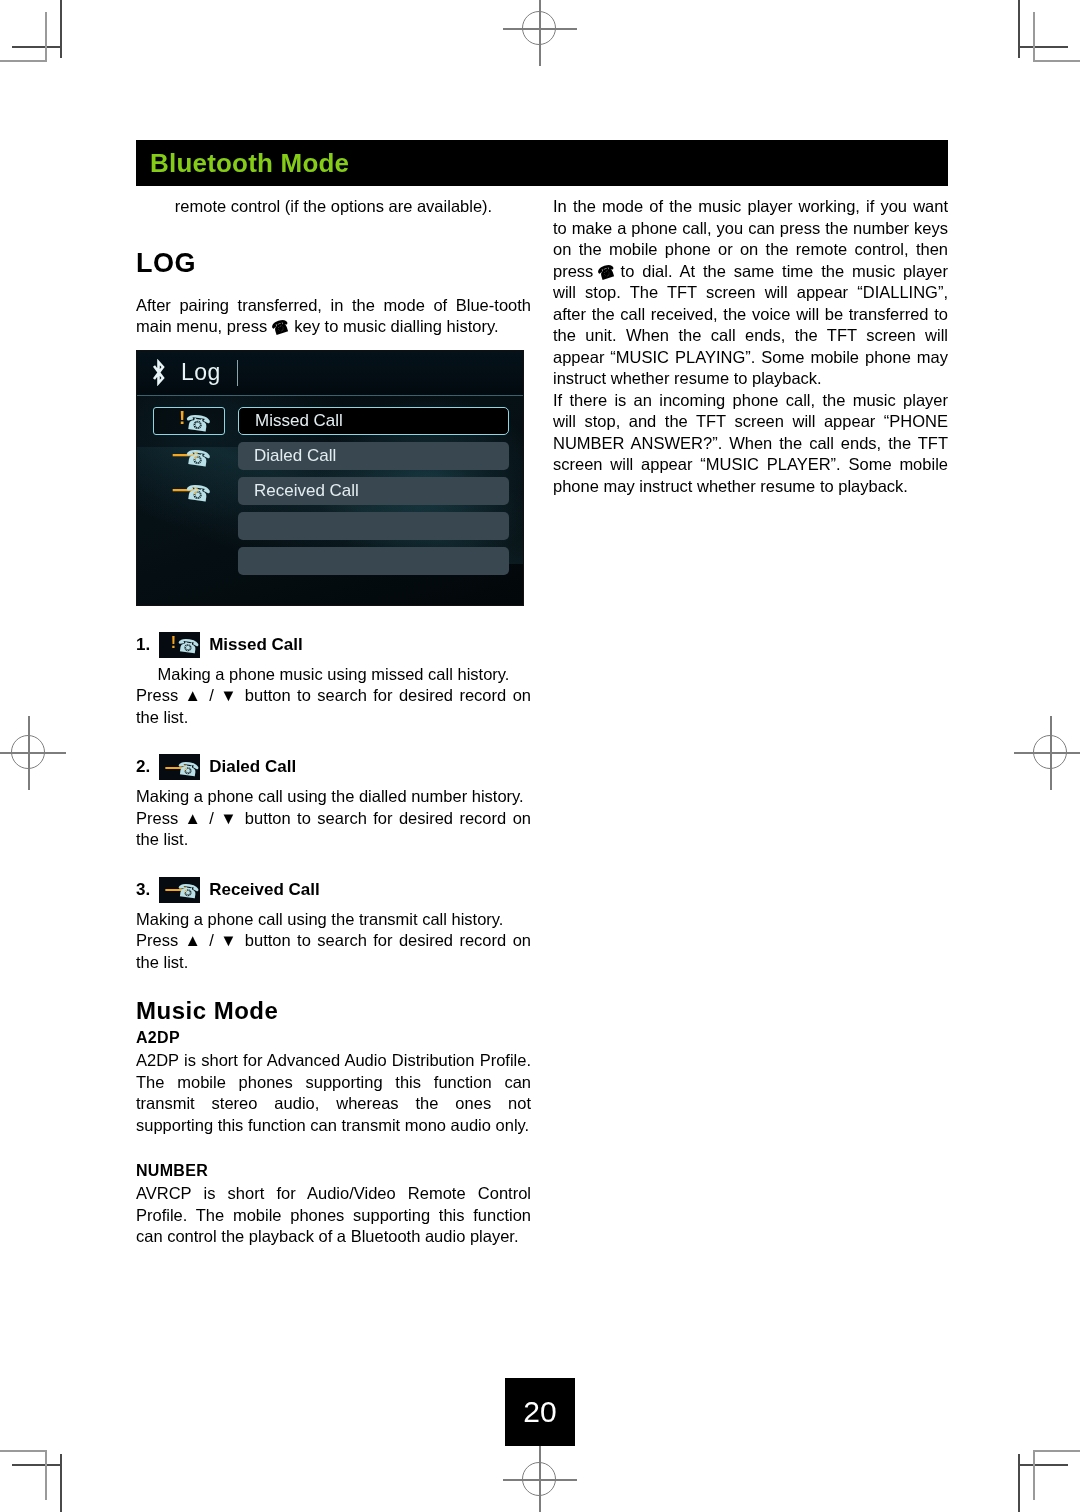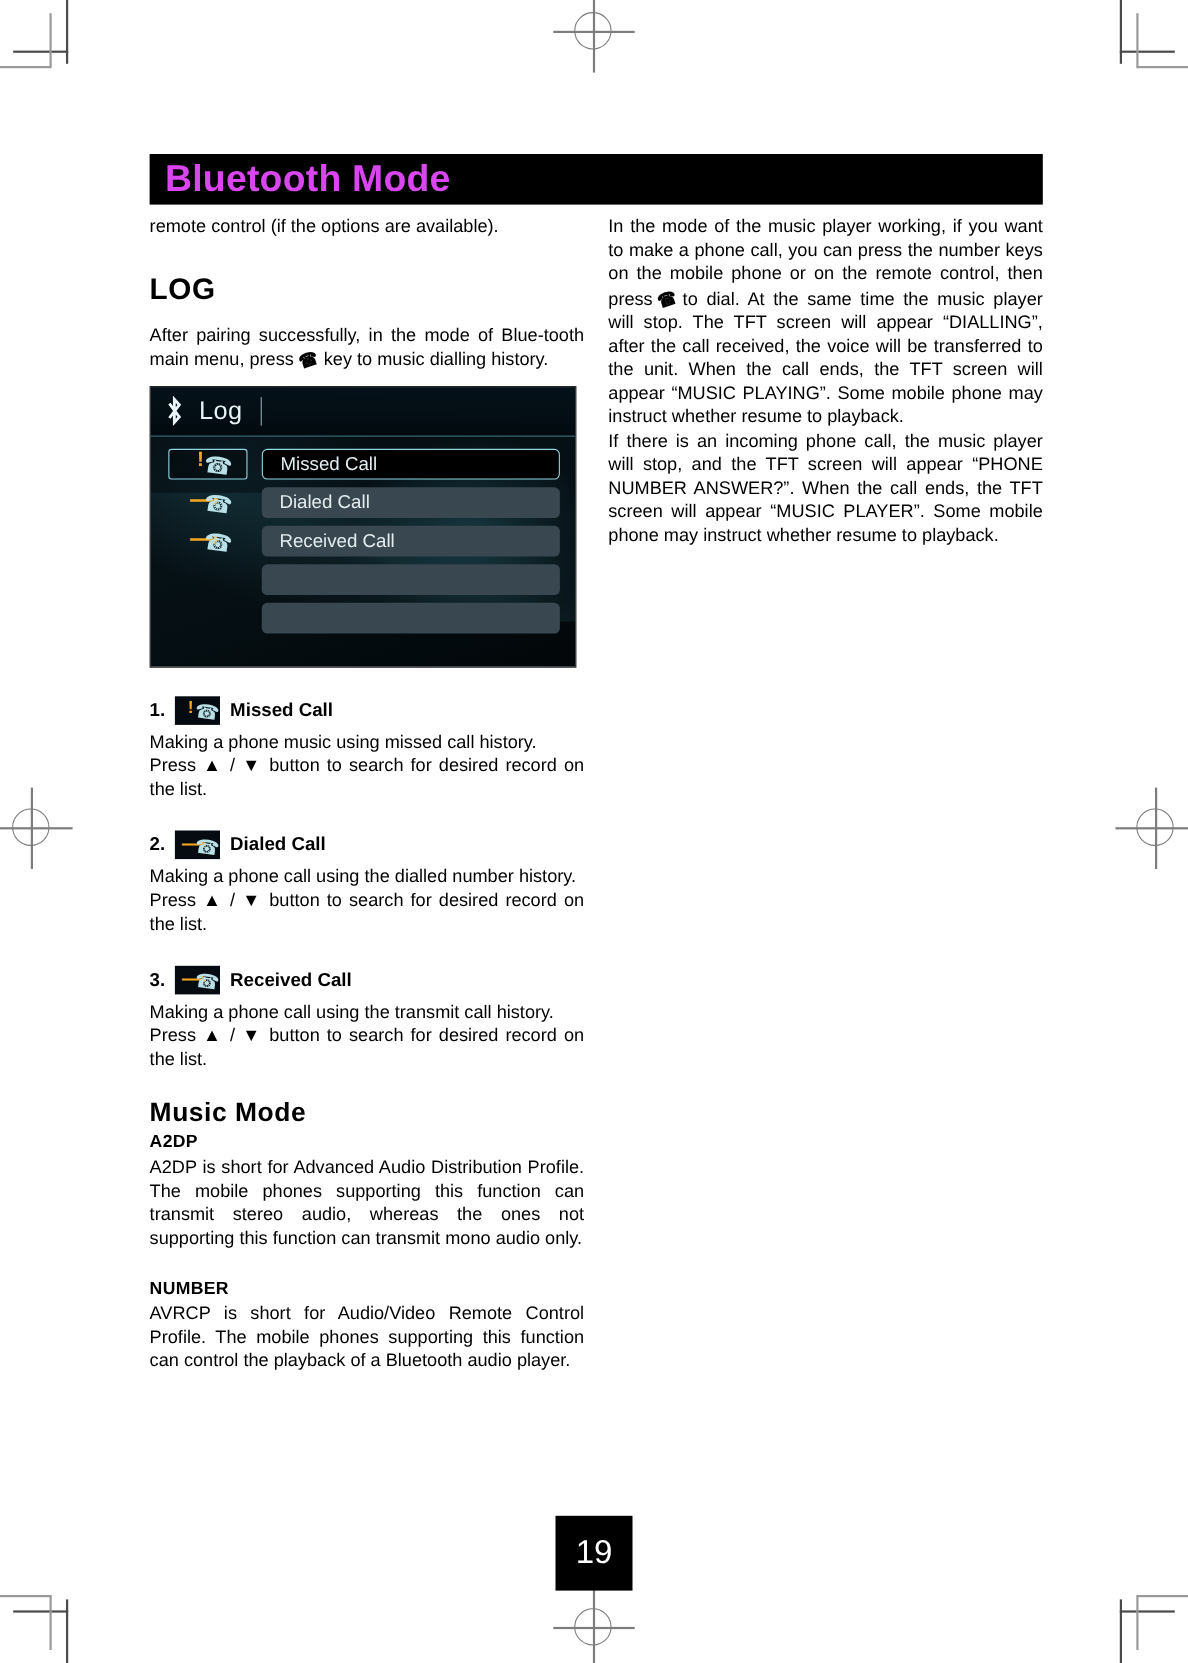--- a/index.html
+++ b/index.html
@@ -44,41 +44,41 @@
 
   .chapter-bar {
     background: #000000;
     height: 46px;
     display: flex;
     align-items: center;
     padding-left: 14px;
     box-sizing: border-box;
   }
   .chapter-bar .title {
-    color: #d946ef;
-    font-size: 34px;
+    color: #84cc16;
+    font-size: 26px;
     font-weight: bold;
     letter-spacing: 0.2px;
   }
 
   .cols {
     display: flex;
     gap: 22px;
     margin-top: 10px;
   }
   .col { width: 395px; }
 
   p.body {
     margin: 0 0 0 0;
     font-size: 16.5px;
     line-height: 21.5px;
     text-align: justify;
     text-justify: inter-word;
   }
-  p.body.nojust { text-align: left; }
+  p.body.nojust { text-align: center; }
 
   h2.heading {
     font-size: 27px;
     font-weight: bold;
     margin: 30px 0 16px 0;
     letter-spacing: 0.5px;
   }
   h2.heading.sub { font-size: 24px; margin: 24px 0 4px 0; }
 
   h3.subheading {
@@ -320,21 +320,21 @@
   </div>
 
   <div class="cols">
 
     <div class="col">
 
       <p class="body nojust">remote control (if the options are available).</p>
 
       <h2 class="heading">LOG</h2>
 
-      <p class="body"><span>After pairing successfully, in the mode of Blue-tooth main menu, press</span><span class="phone-glyph">☎</span><span>key to music dialling history.</span></p>
+      <p class="body"><span>After pairing transferred, in the mode of Blue-tooth main menu, press</span><span class="phone-glyph">☎</span><span>key to music dialling history.</span></p>
 
       <div class="tft">
         <div class="tft-header">
           <span class="bt-glyph">
             <svg width="17" height="27" viewBox="0 0 17 27">
               <path d="M4 7 L13 19 L8.5 24 L8.5 3 L13 8 L4 20" fill="none" stroke="#e8f4f7" stroke-width="2.6" stroke-linejoin="miter" stroke-linecap="butt"></path>
             </svg>
           </span>
           <span class="tft-title">Log</span>
           <span class="tft-divider"></span>
@@ -435,13 +435,13 @@
     </div>
 
     <div class="col">
       <p class="body"><span>In the mode of the music player working, if you want to make a phone call, you can press the number keys on the mobile phone or on the remote control, then press</span><span class="phone-glyph">☎</span><span>to dial. At the same time the music player will stop. The TFT screen will appear “DIALLING”, after the call received, the voice will be transferred to the unit. When the call ends, the TFT screen will appear “MUSIC PLAYING”. Some mobile phone may instruct whether resume to playback.</span></p>
       <p class="body">If there is an incoming phone call, the music player will stop, and the TFT screen will appear “PHONE NUMBER ANSWER?”. When the call ends, the TFT screen will appear “MUSIC PLAYER”. Some mobile phone may instruct whether resume to playback.</p>
     </div>
 
   </div>
 </div>
 
-<div class="pagenum">19</div>
+<div class="pagenum">20</div>
 
 </body></html>

